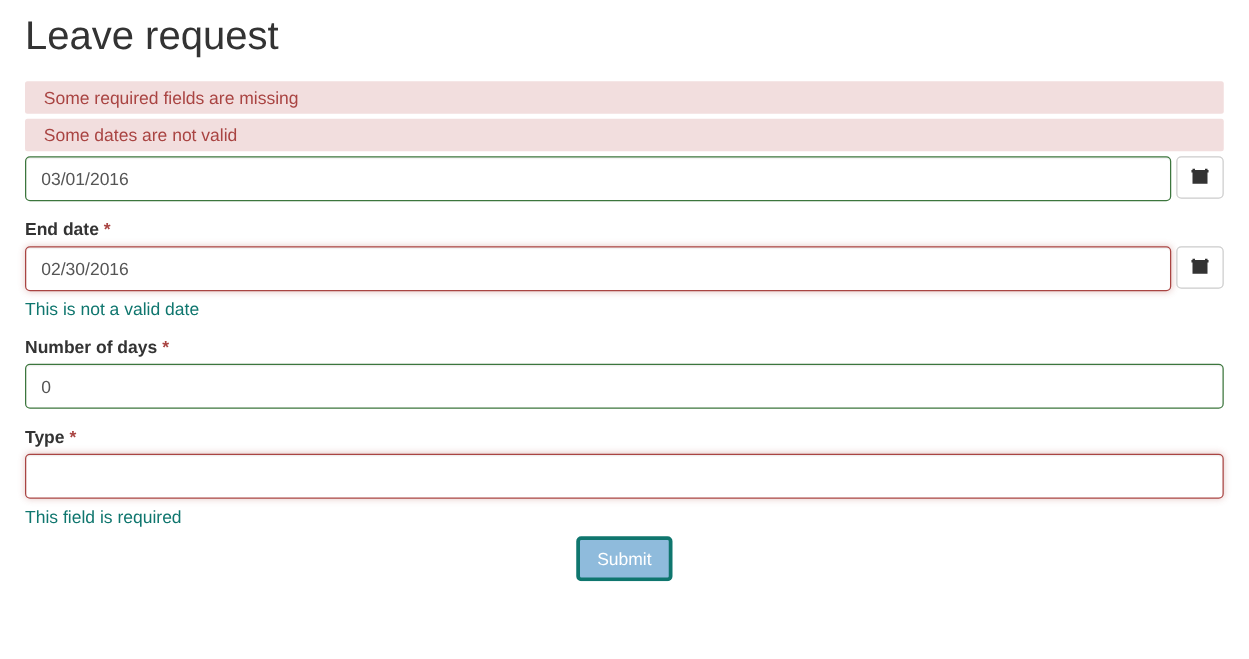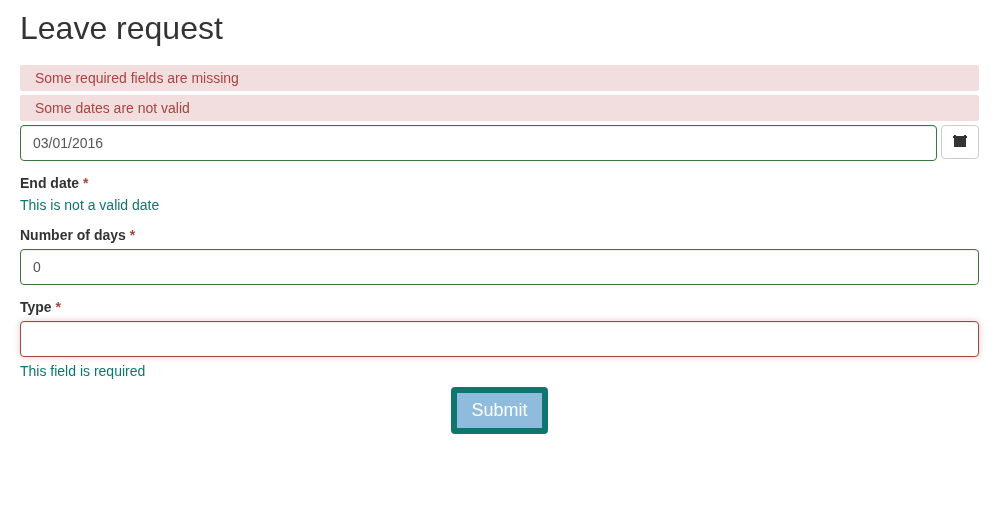--- a/index.html
+++ b/index.html
@@ -89,23 +89,23 @@
       font-size: 14px;
       margin-top: 6px;
     }
     .submit-row {
       text-align: center;
       margin-top: 8px;
     }
     .btn-submit {
       background: #8fbbdc;
       color: #fff;
-      border: 6px solid #0f766e;
+      border: 3px solid #0f766e;
       padding: 7px 14px;
-      font-size: 18px;
+      font-size: 14px;
       border-radius: 4px;
       cursor: pointer;
     }
   </style>
 </head>
 <body>
 
 <h1>Leave request</h1>
 
 <div class="alert">Some required fields are missing</div>
@@ -122,20 +122,30 @@
       </span>
     </button>
   </div>
 </div>
 
 <div class="form-group">
   <label>
     <span>End date</span>
     <span class="required">*</span>
   </label>
+  <div class="input-wrap">
+    <input type="text" class="invalid" value="02/30/2016" style="">
+    <button class="calendar-btn">
+      <span>
+        <svg viewBox="0 0 14 14" fill="currentColor">
+            <path d="M1 3h12v10H1V3zm0-2h2v2H1V1zm10 0h2v2h-2V1zM0 2h14v2H0V2zm2 4h2v2H2V6zm3 0h2v2H5V6zm3 0h2v2H8V6zm3 0h2v2h-2V6zM2 9h2v2H2V9zm3 0h2v2H5V9zm3 0h2v2H8V9z"></path>
+          </svg>
+      </span>
+    </button>
+  </div>
   <div class="help-error">This is not a valid date</div>
 </div>
 
 <div class="form-group">
   <label>
     <span>Number of days</span>
     <span class="required">*</span>
   </label>
   <div class="input-wrap">
     <input type="text" class="valid" value="0" style="">

